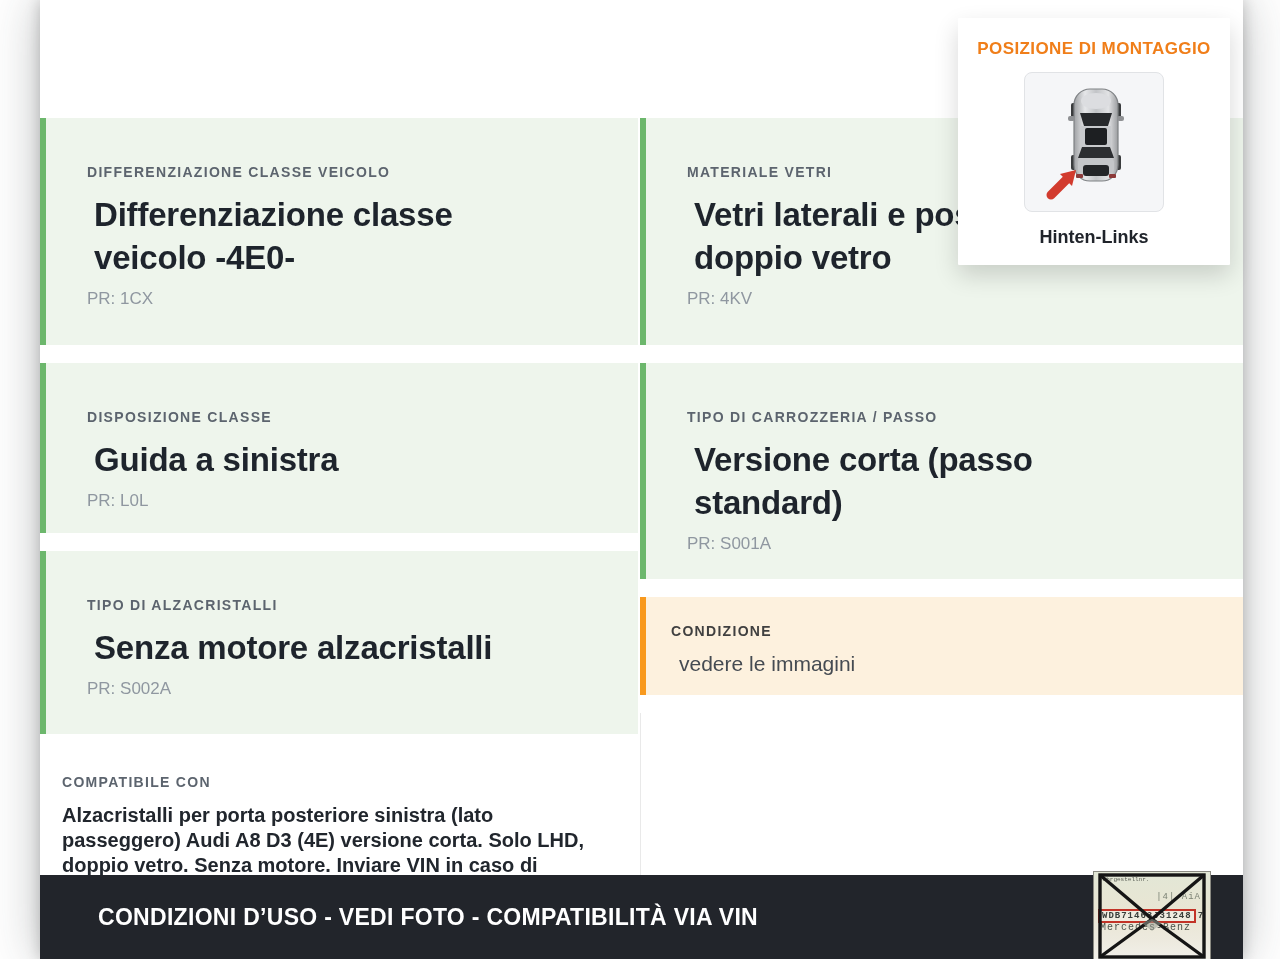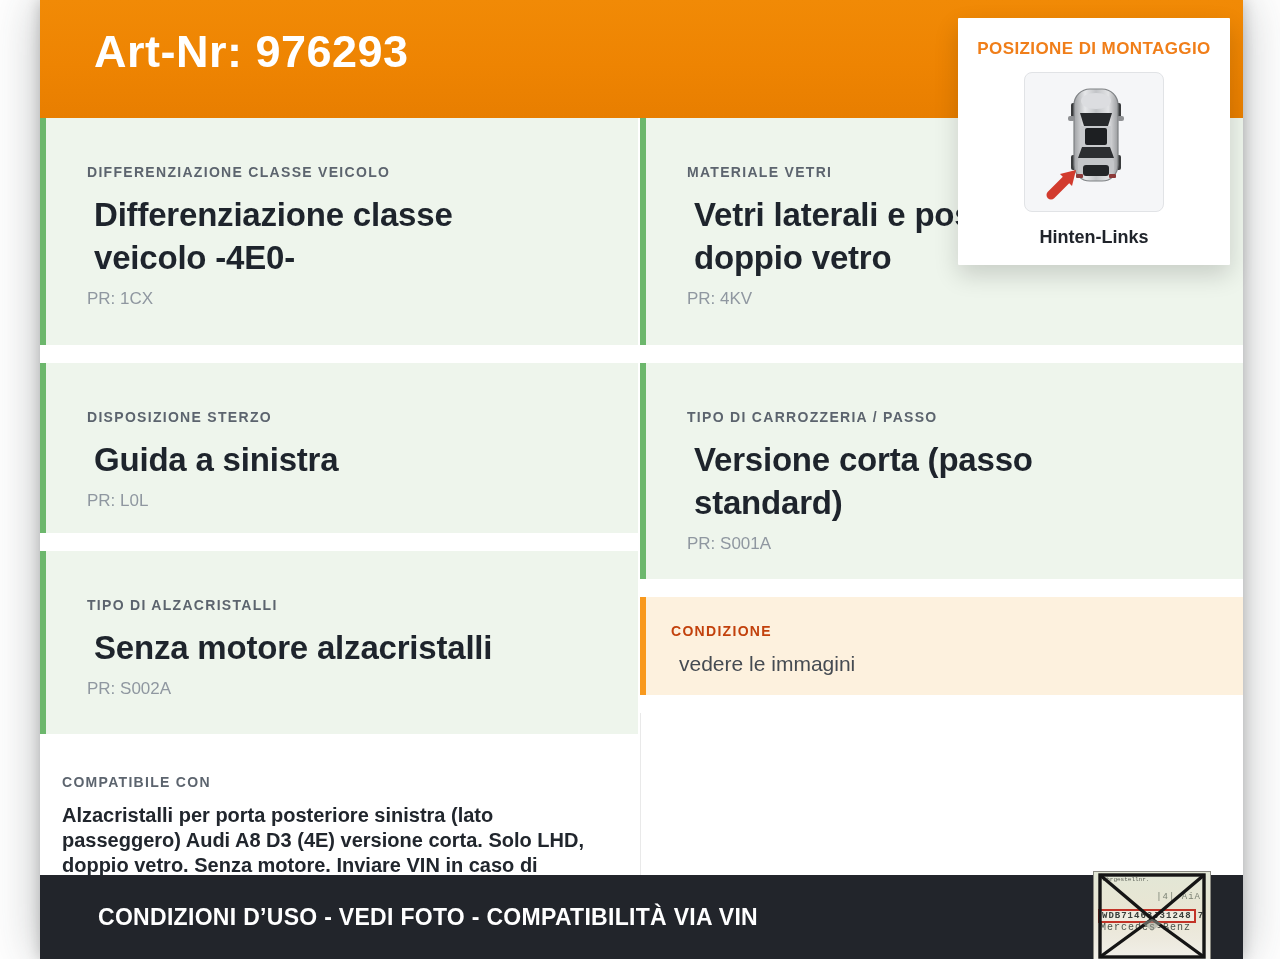--- a/index.html
+++ b/index.html
@@ -49,21 +49,21 @@
     font-size:33px;line-height:43px;font-weight:bold;color:#1e242c;
     letter-spacing:-.2px;margin:7px;white-space:pre-line;
   }
   .card-pr{font-size:17px;color:#8f97a0;margin-top:10px;}
   .hL1{height:227px}.hL2{height:170px}.hL3{height:183px}
   .hR1{height:227px}.hR2{height:216px}
   .card.condition{
     background:#fdf1de;border-left:6px solid #f8991d;height:98px;
     padding:26px 30px 0 25px;
   }
-  .card.condition .card-label{color:#c2410c;}
+  .card.condition .card-label{color:#404040;}
   .condition-text{font-size:21px;color:#454b52;margin:8px;}
   .card.compat{
     background:#ffffff;border-left:none;height:168px;padding:22px 30px 0 22px;
   }
   .compat-text{
     font-size:20px;line-height:25px;font-weight:bold;color:#21262d;
     margin-top:8px;width:548px;white-space:pre-line;
   }
   .filler{height:207px;background:#ffffff;border-left:1px solid #e9e9e9;}
   
@@ -100,23 +100,20 @@
     position:absolute;left:7px;top:51px;font-family:"Liberation Mono", monospace;
     font-size:10px;color:#4c524a;letter-spacing:1px;
   }
   .envelope-overlay{position:absolute;left:0;top:0;}
 </style>
 </head>
 <body>
 
 <div class="page">
 
-  <div class="header">
-    <h1 class="header-title">Art-Nr: 976293</h1>
-  </div>
 
   <div class="pos-card">
     <div class="pos-title">POSIZIONE DI MONTAGGIO</div>
     <div class="pos-img">
       <svg width="138" height="138" viewBox="0 0 138 138">
         <defs>
           <linearGradient id="carg" x1="0" y1="0" x2="1" y2="0">
             <stop offset="0" stop-color="#9fa1a4"></stop>
             <stop offset="0.25" stop-color="#e6e7e9"></stop>
             <stop offset="0.5" stop-color="#c2c4c7"></stop>
@@ -159,21 +156,21 @@
   </div>
 
   <div class="col col-left">
     <section class="card hL1">
       <div class="card-label">DIFFERENZIAZIONE CLASSE VEICOLO</div>
       <div class="card-title">Differenziazione classe
 veicolo -4E0-</div>
       <div class="card-pr">PR: 1CX</div>
     </section>
     <section class="card hL2">
-      <div class="card-label">DISPOSIZIONE STERZO</div>
+      <div class="card-label">DISPOSIZIONE CLASSE</div>
       <div class="card-title">Guida a sinistra</div>
       <div class="card-pr">PR: L0L</div>
     </section>
     <section class="card hL3">
       <div class="card-label">TIPO DI ALZACRISTALLI</div>
       <div class="card-title">Senza motore alzacristalli</div>
       <div class="card-pr">PR: S002A</div>
     </section>
     <section class="card compat">
       <div class="card-label">COMPATIBILE CON</div>

